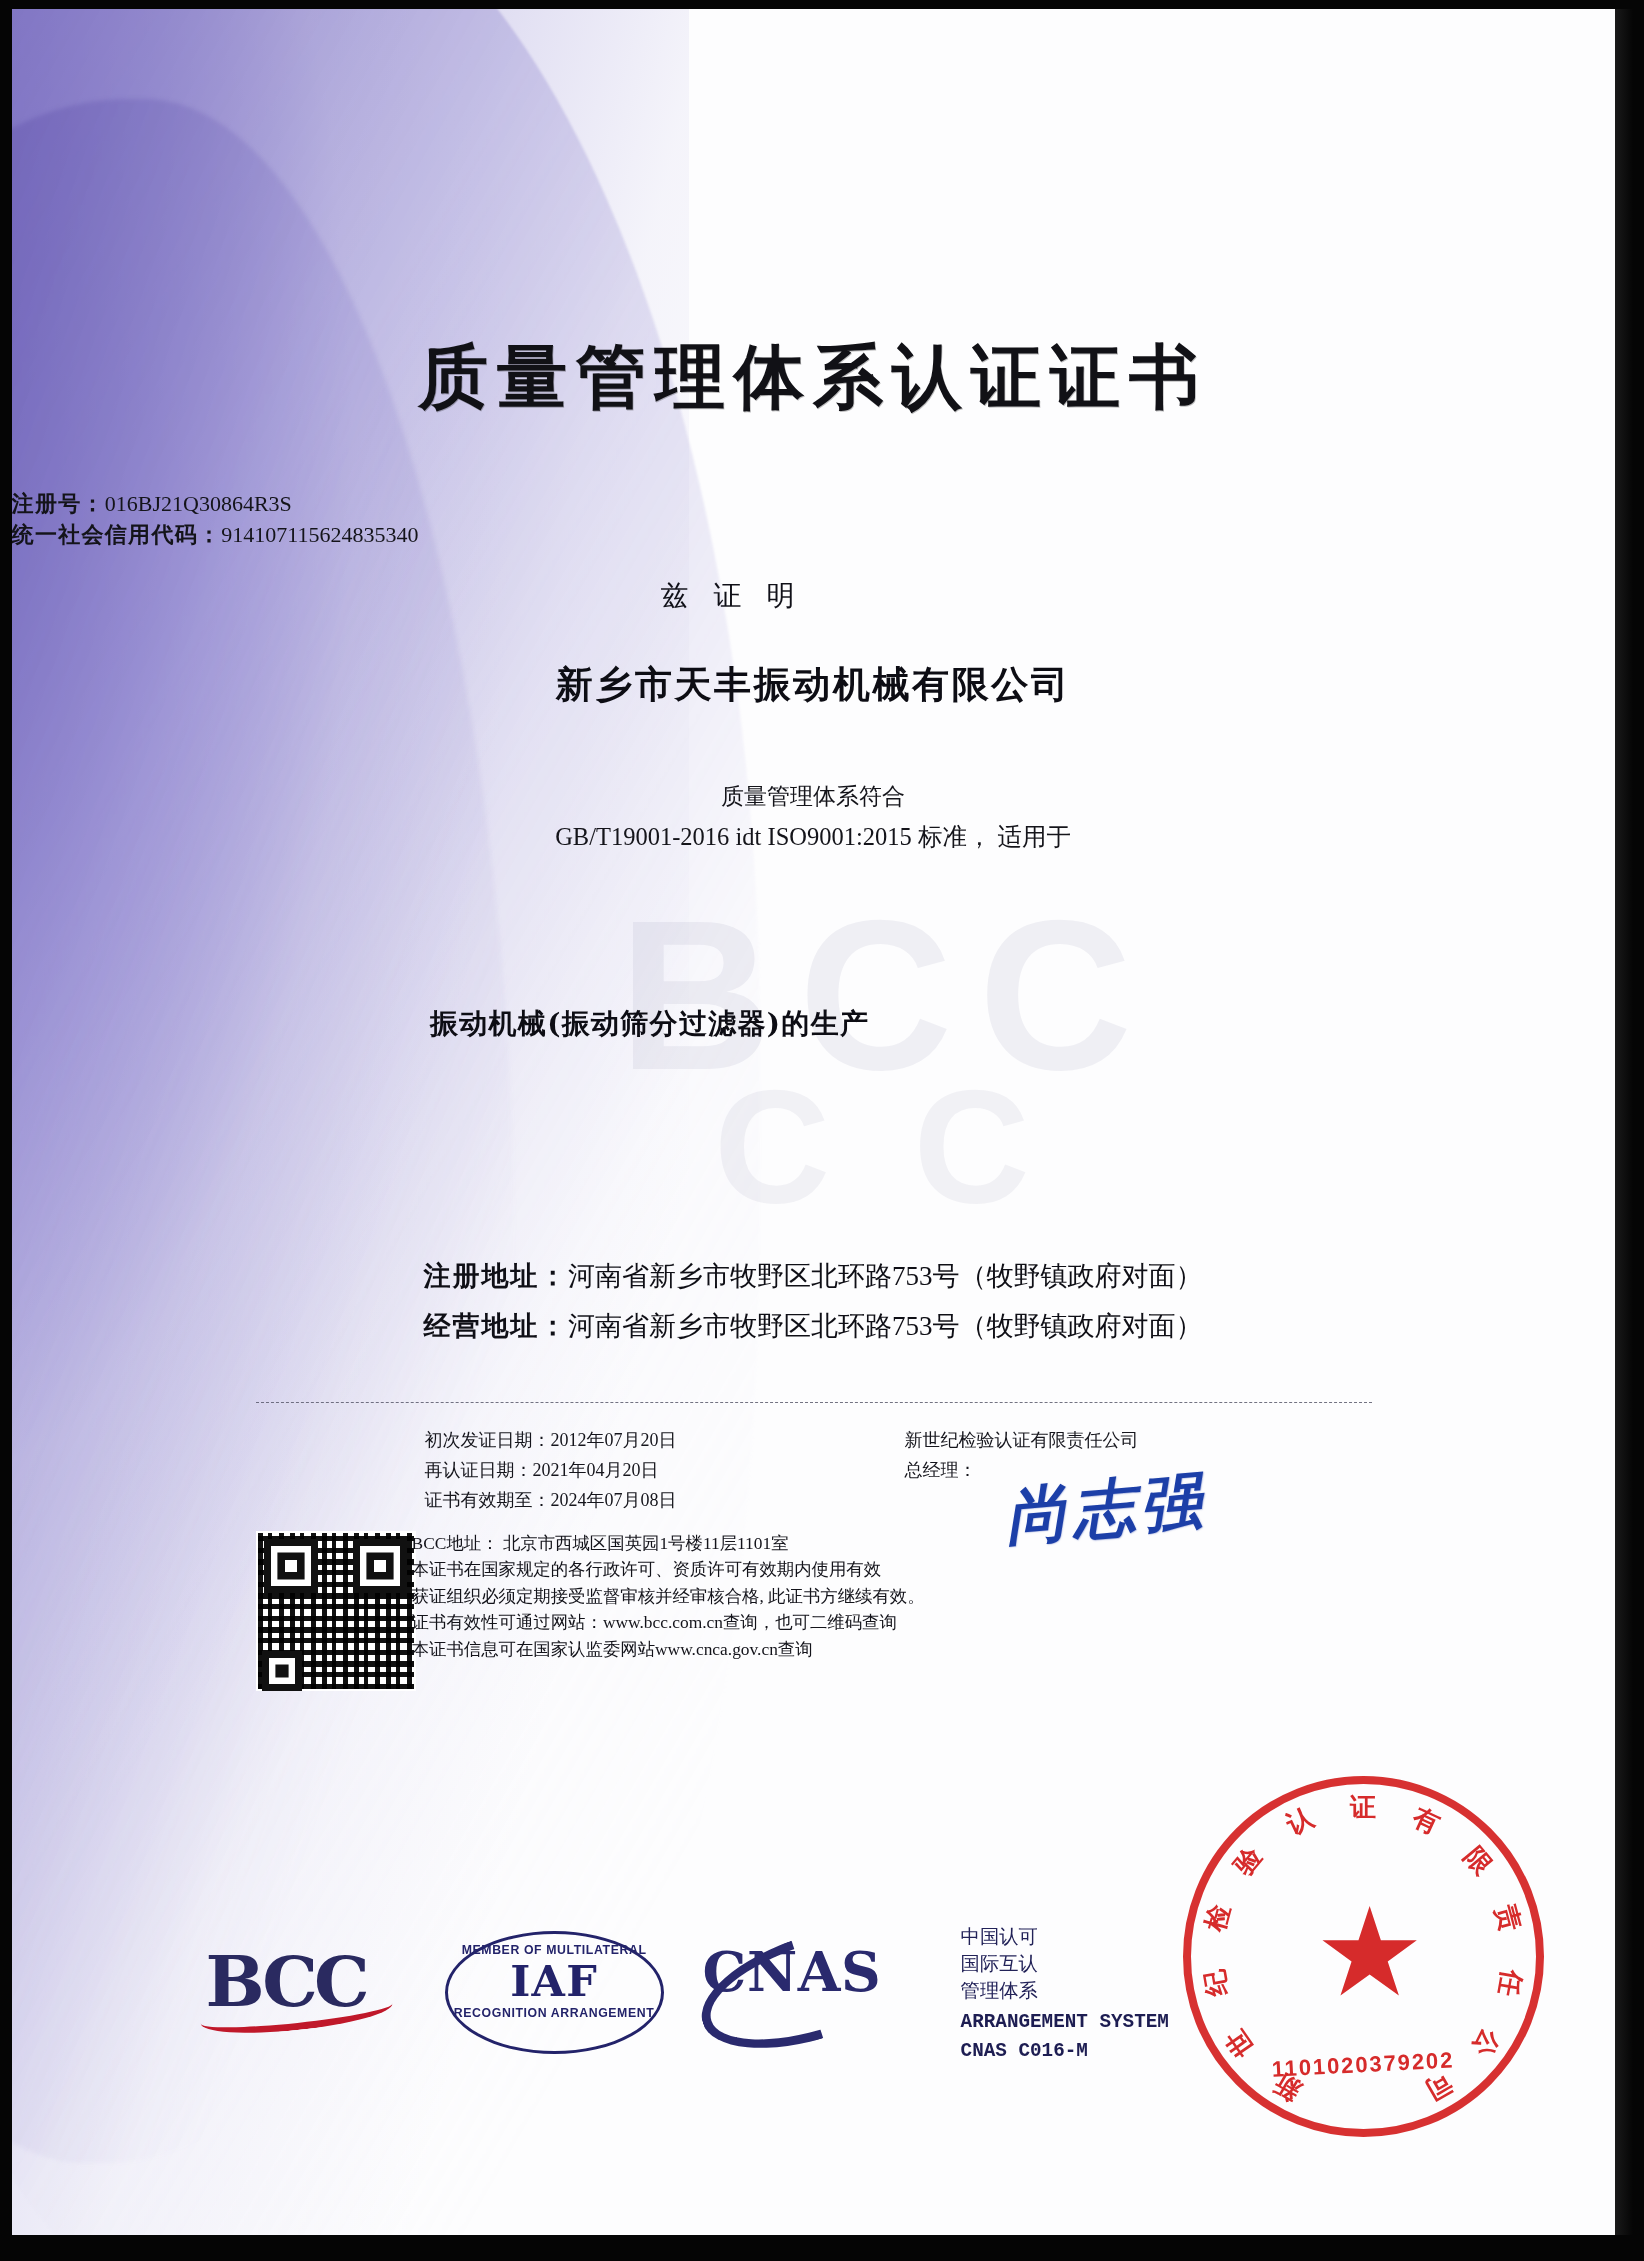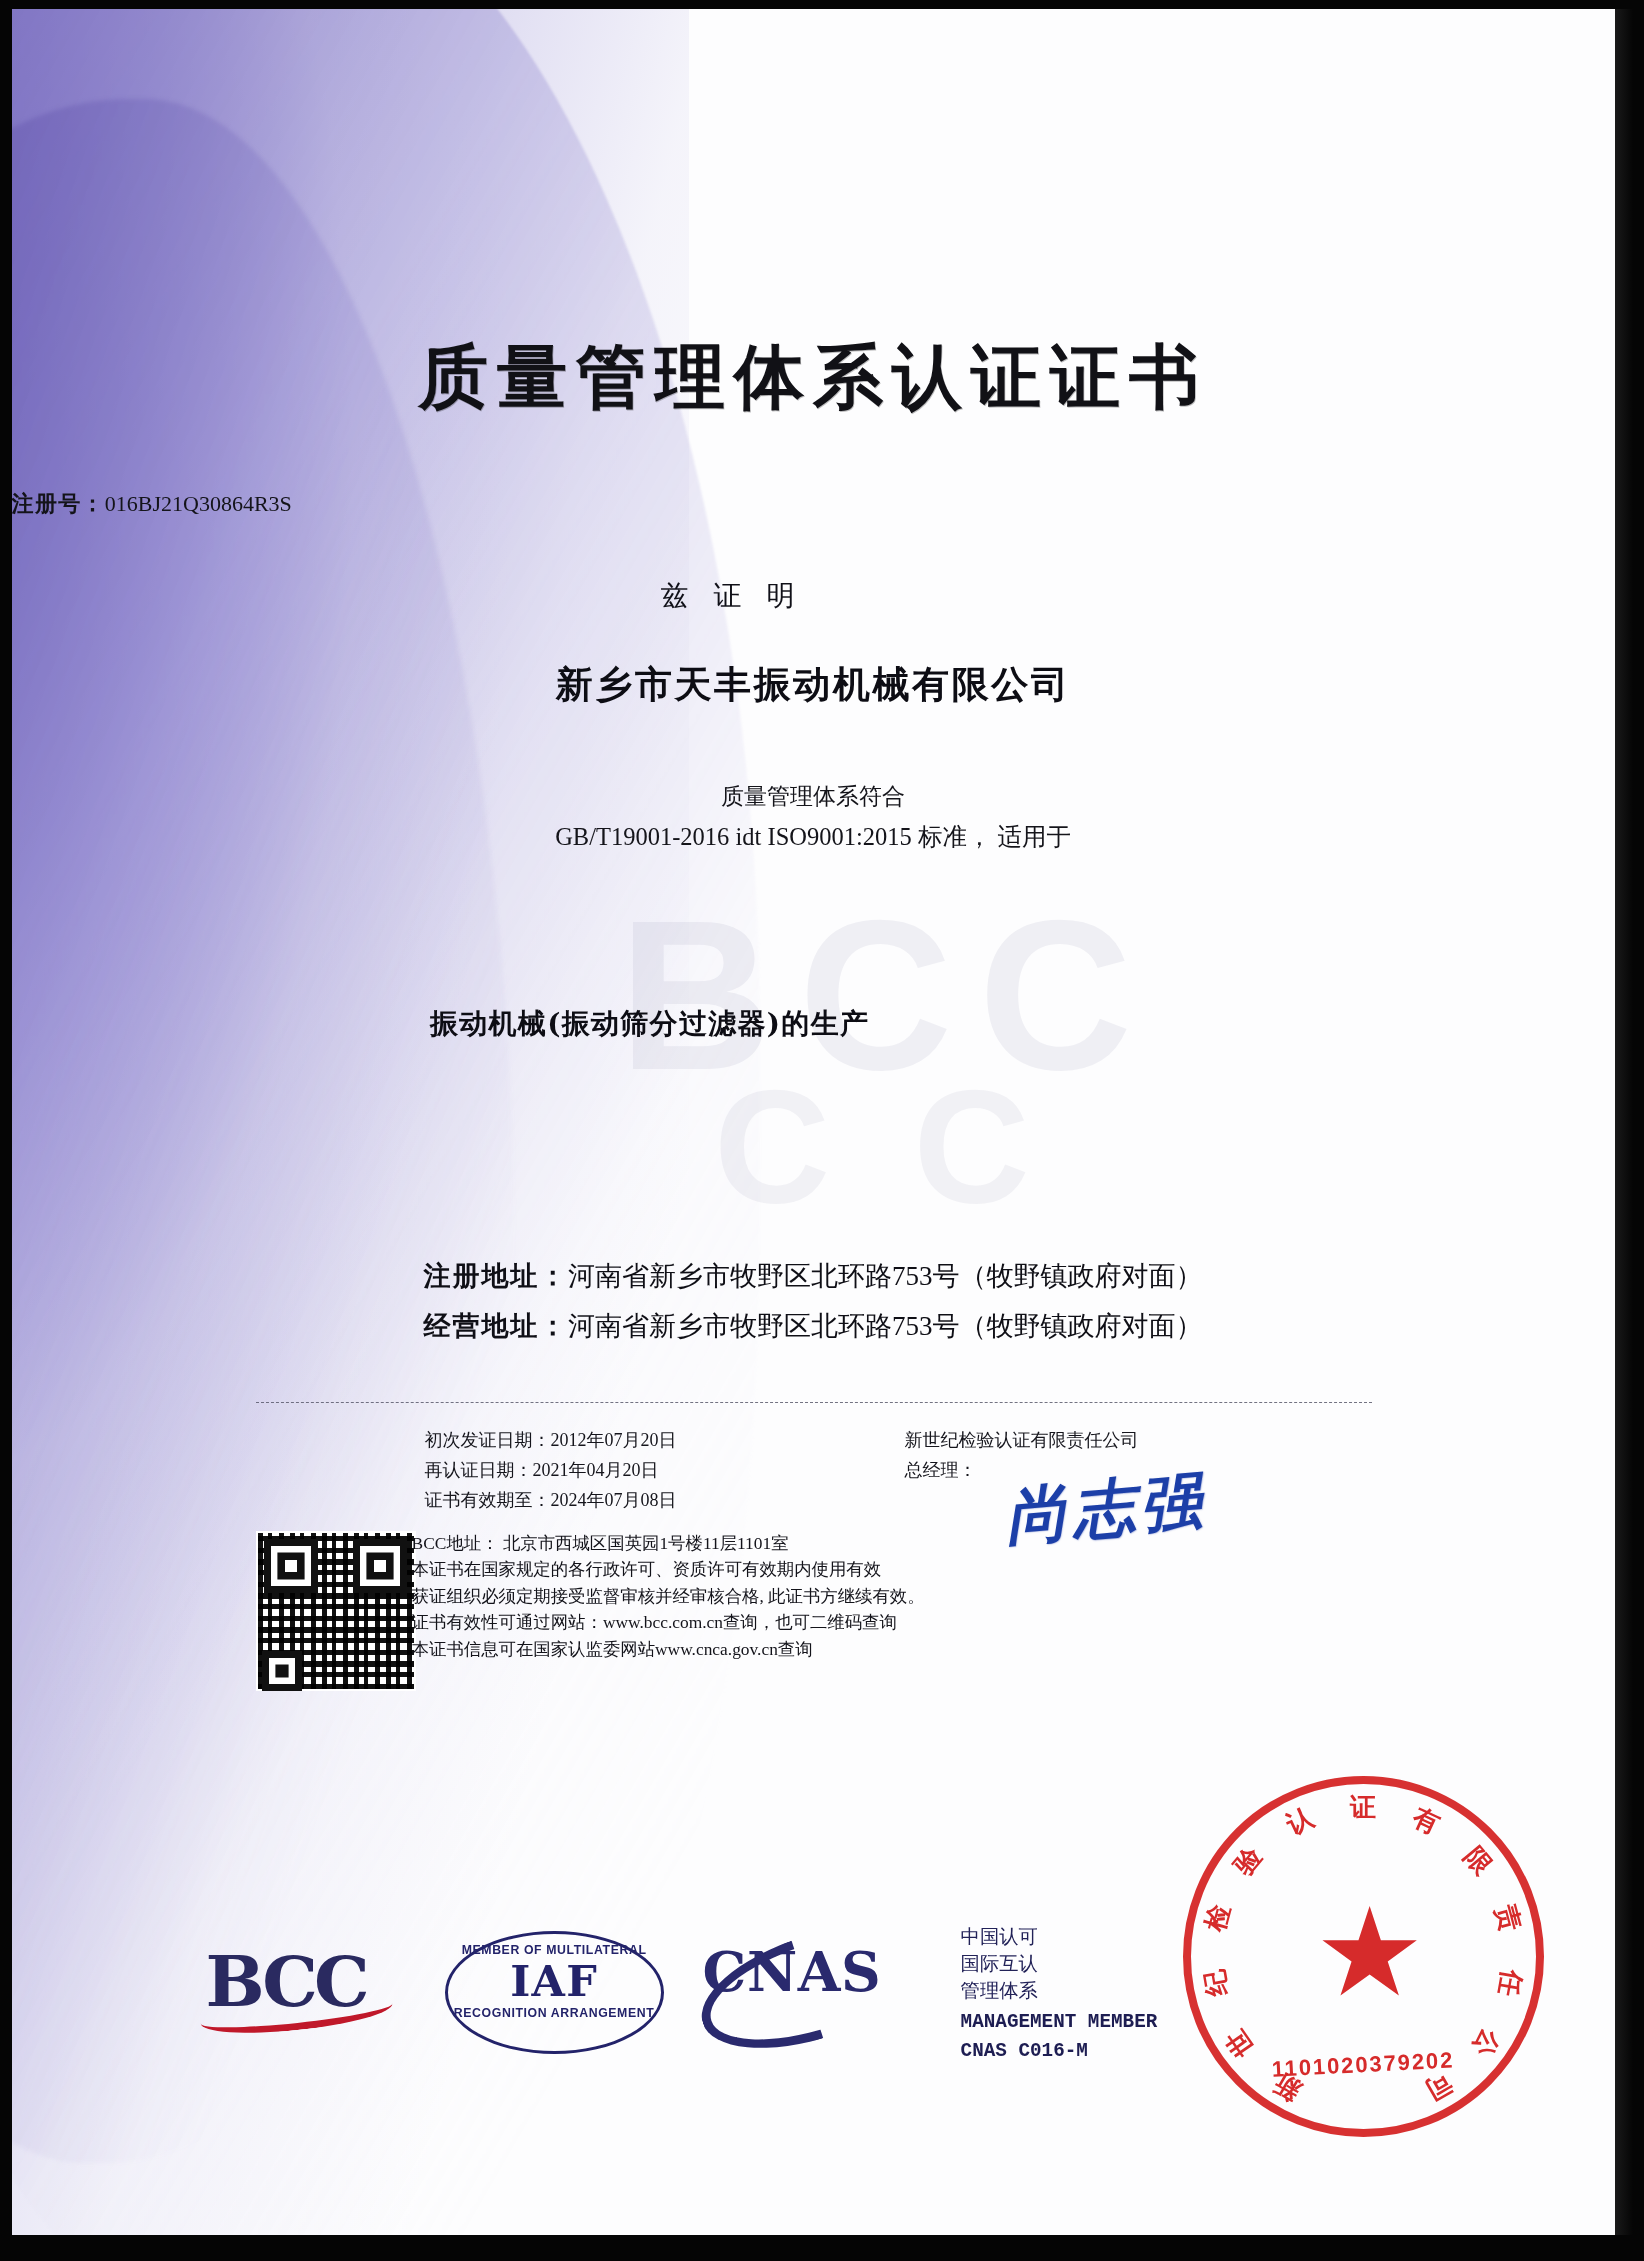--- a/index.html
+++ b/index.html
@@ -421,20 +421,23 @@
     <div class="watermark2">C C</div>
 
     <div class="content">
 
       <div class="cert-title">质量管理体系认证证书</div>
 
       <div class="reg-block">
         <div>
           <span class="lbl">注册号：</span><span>016BJ21Q30864R3S</span>
         </div>
+        <div>
+          <span class="lbl">统一社会信用代码：</span><span>914107115624835340</span>
+        </div>
       </div>
 
       <div class="hereby">兹 证 明</div>
 
       <div class="company">新乡市天丰振动机械有限公司</div>
 
       <div class="conform">
         <div>质量管理体系符合</div>
         <div class="std">GB/T19001-2016 idt ISO9001:2015 标准，  适用于</div>
       </div>
@@ -486,21 +489,21 @@
           <div class="iaf-bot">RECOGNITION   ARRANGEMENT</div>
         </div>
 
         <div class="cnas-arc"></div>
         <div class="cnas-logo">CNAS</div>
 
         <div class="cnas-text">
           <div class="cn">中国认可</div>
           <div class="cn">国际互认</div>
           <div class="cn">管理体系</div>
-          <div class="en">MANAGEMENT MEMBER</div>
+          <div class="en">ARRANGEMENT SYSTEM</div>
           <div class="en">CNAS C016-M</div>
         </div>
       </div>
 
       <div class="seal"></div>
       <div class="seal-arc-text" id="seal-arc">
           <span style="transform: translate(-75px, 130px) rotate(-150deg) translate(-50%, -50%);">新</span>
           <span style="transform: translate(-123px, 86px) rotate(-125deg) translate(-50%, -50%);">世</span>
           <span style="transform: translate(-147px, 26px) rotate(-100deg) translate(-50%, -50%);">纪</span>
           <span style="transform: translate(-145px, -39px) rotate(-75deg) translate(-50%, -50%);">检</span>

